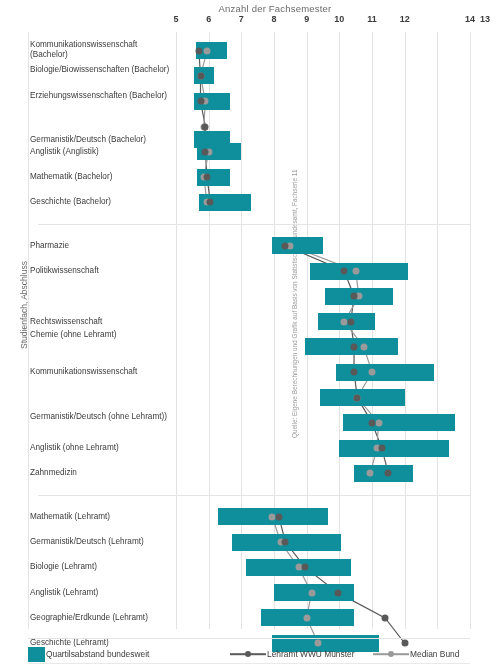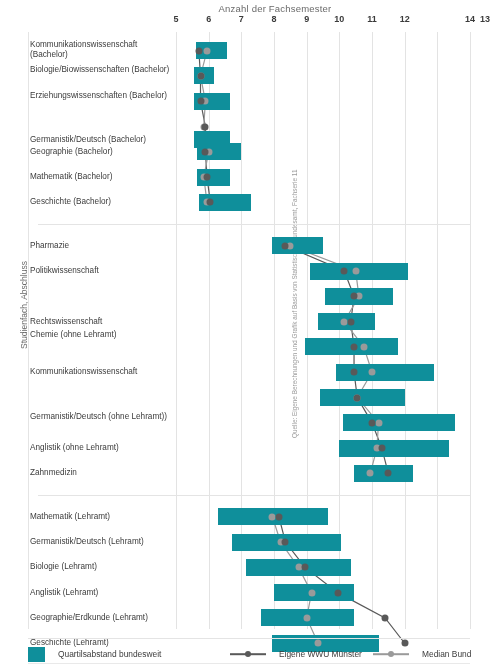--- a/index.html
+++ b/index.html
@@ -80,21 +80,21 @@
     position:absolute;left:28px;top:638px;width:442px;height:1px;background:#e4e4e4;
   }
   .legend-rule2{
     position:absolute;left:28px;top:663px;width:442px;height:1px;background:#e9e9e9;
   }
   .legend{
     position:absolute;left:28px;top:645px;width:450px;height:18px;
   }
   .lg-item{position:absolute;display:flex;align-items:center;height:18px;}
   .lg-swatch{width:17px;height:15px;background:#0f8f9b;}
-  .lg-text{font-size:8.4px;color:#3b3b3b;margin-left:13px;white-space:nowrap;}
+  .lg-text{font-size:8.4px;color:#3b3b3b;margin-left:1px;white-space:nowrap;}
   .lg-line{position:relative;width:36px;height:2px;display:flex;align-items:center;justify-content:center;}
   .lg-line i{position:absolute;left:0;top:50%;width:36px;height:1.6px;transform:translateY(-50%);}
   .lg-line b{position:absolute;left:50%;top:50%;width:6px;height:6px;border-radius:50%;transform:translate(-50%,-50%);}
 </style>
 </head>
 <body>
 
 <div id="chart-root">
 
   <div class="axis-title">
@@ -157,21 +157,21 @@
       </div>
       <div class="row" style="top: 88.6px; height: 25.3px;">
         <div class="row-label" style="top: 2.15px;">Erziehungswissenschaften (Bachelor)</div>
         <div class="bar" style="left: 193.967px; width: 35.9333px; top: 4.15px; background: rgb(15, 143, 155);"></div>
       </div>
       <div class="row" style="top: 127px; height: 25.3px; padding-left: 21px;">
         <div class="row-label" style="top: 7.65px;">Germanistik/Deutsch (Bachelor)</div>
         <div class="bar" style="left: 193.967px; width: 35.9333px; top: 4.15px; background: rgb(15, 143, 155);"></div>
       </div>
       <div class="row" style="top: 139.2px; height: 25.3px;">
-        <div class="row-label" style="top: 7.65px;">Geographie (Bachelor)</div>
+        <div class="row-label" style="top: 7.65px;">Anglistik (Anglistik)</div>
         <div class="bar" style="left: 197.233px; width: 44.1px; top: 4.15px; background: rgb(15, 143, 155);"></div>
       </div>
       <div class="row" style="top: 164.5px; height: 25.3px;">
         <div class="row-label" style="top: 7.65px;">Mathematik (Bachelor)</div>
         <div class="bar" style="left: 197.233px; width: 32.6667px; top: 4.15px; background: rgb(15, 143, 155);"></div>
       </div>
       <div class="row" style="top: 189.8px; height: 25.3px;">
         <div class="row-label" style="top: 7.65px;">Geschichte (Bachelor)</div>
         <div class="bar" style="left: 198.867px; width: 52.2667px; top: 4.15px; background: rgb(15, 143, 155);"></div>
       </div>
@@ -243,21 +243,21 @@
   <div class="legend" id="legend">
       <div class="lg-item" style="left: 0px;">
         <span class="lg-swatch" style="background: rgb(15, 143, 155);"></span>
         <span class="lg-text">Quartilsabstand bundesweit</span>
       </div>
       <div class="lg-item" style="left: 202px;">
         <span class="lg-line">
           <i style="background: rgb(89, 89, 89);"></i>
           <b style="background: rgb(89, 89, 89);"></b>
         </span>
-        <span class="lg-text">Eigene WWU Münster</span>
+        <span class="lg-text">Lehramt WWU Münster</span>
       </div>
       <div class="lg-item" style="left: 345px;">
         <span class="lg-line">
           <i style="background: rgb(154, 154, 154);"></i>
           <b style="background: rgb(154, 154, 154);"></b>
         </span>
         <span class="lg-text">Median Bund</span>
       </div>
     </div>
   <div class="legend-rule2"></div>

